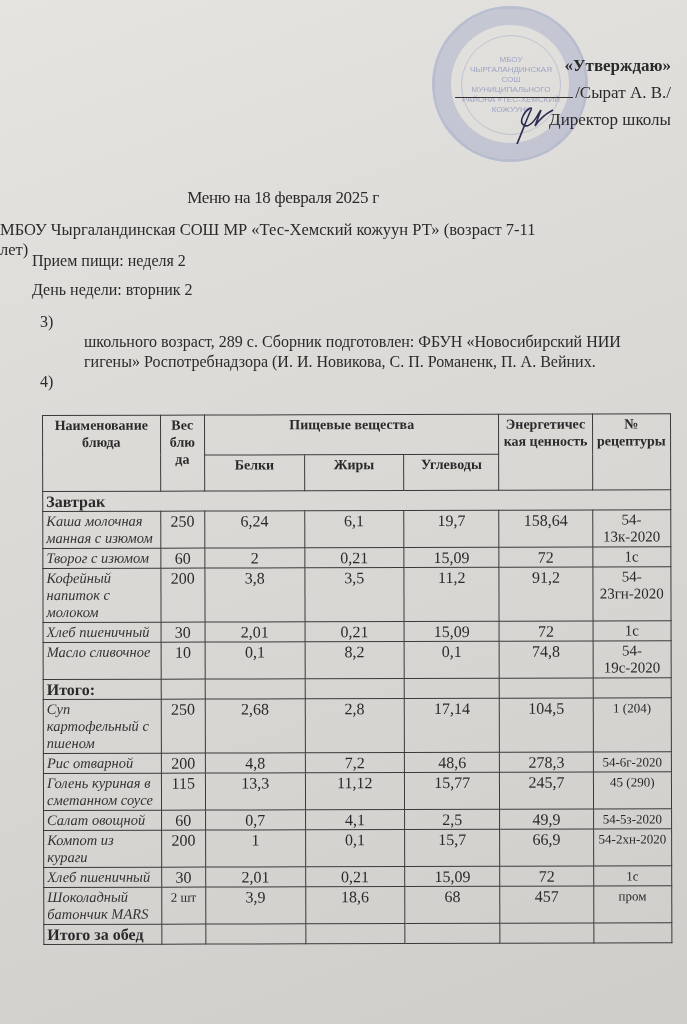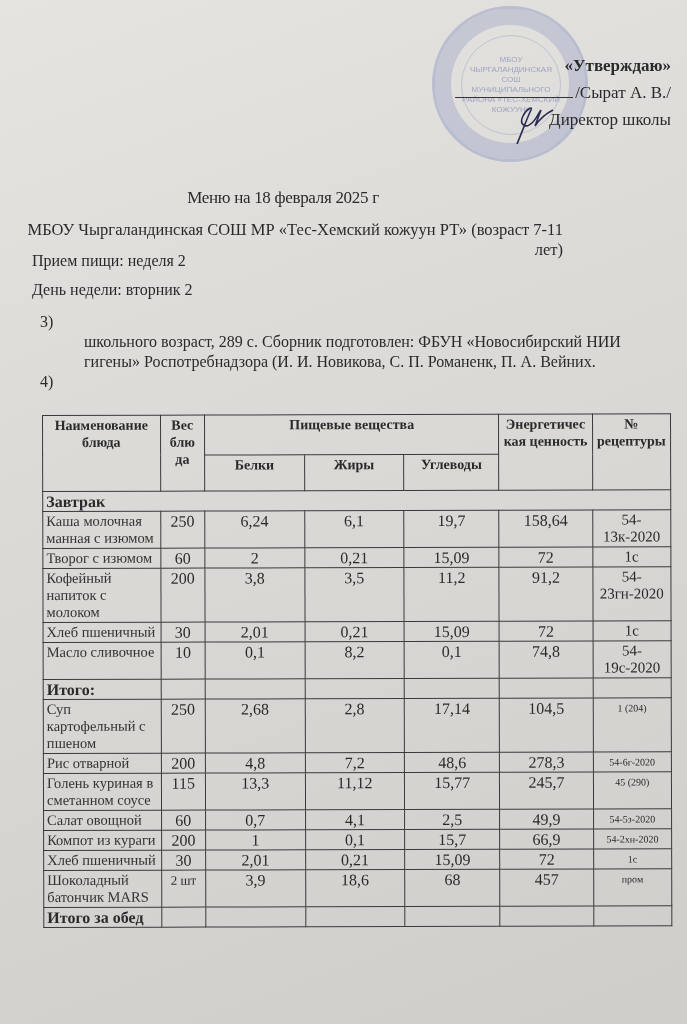--- a/index.html
+++ b/index.html
@@ -32,44 +32,44 @@
       vertical-align: baseline; position: relative;
     }
     .signature {
       position: absolute; left: 505px; top: 100px; width: 50px; height: 50px;
     }
     .title {
       position: absolute; top: 188px; left: 0; width: 566px; text-align: center;
       font-weight: normal; font-size: 17px; letter-spacing: -0.3px;
     }
     .school {
-      position: absolute; top: 220px; left: 0; width: 563px; text-align: right; font-size: 16.5px;
+      position: absolute; top: 220px; left: 0; width: 563px; text-align: left; font-size: 16.5px;
     }
     .meal-line { position: absolute; left: 32px; font-size: 16px; }
     .sources {
       position: absolute; left: 40px; top: 312px; width: 640px; font-size: 16px; line-height: 20px;
       margin: 0; padding: 0; list-style: none;
     }
     .sources li { display: flex; }
     .sources .num { width: 44px; flex: none; }
     table.menu {
       position: absolute; left: 42px; top: 415px; width: 629px;
       border-collapse: collapse; font-size: 15px; table-layout: fixed;
       transform: rotate(-0.15deg); transform-origin: left top;
     }
     table.menu td, table.menu th {
       border: 1.3px solid #3a3a3c; vertical-align: top; padding: 1px 3px;
       line-height: 17px;
     }
     table.menu th { font-weight: bold; text-align: center; font-size: 14px; }
     th.small { font-size: 12px; line-height: 15px; }
-    td.name { text-align: left; color: #333; font-size: 14.5px; }
+    td.name { text-align: left; color: #333; font-size: 14.5px; font-style: italic; }
     td.num { text-align: center; font-size: 16px; }
     td.code { text-align: center; font-size: 15px; line-height: 19px; }
-    td.code.small { font-size: 10px; }
+    td.code.small { font-size: 13px; }
     td.weight-small { font-size: 13px; }
     td.section { font-weight: bold; font-size: 16px; }
   </style>
 </head>
 <body>
 
 <div class="stamp">
   <div class="stamp-inner">
     <span>МБОУ</span>
     <span>ЧЫРГАЛАНДИНСКАЯ СОШ</span>

